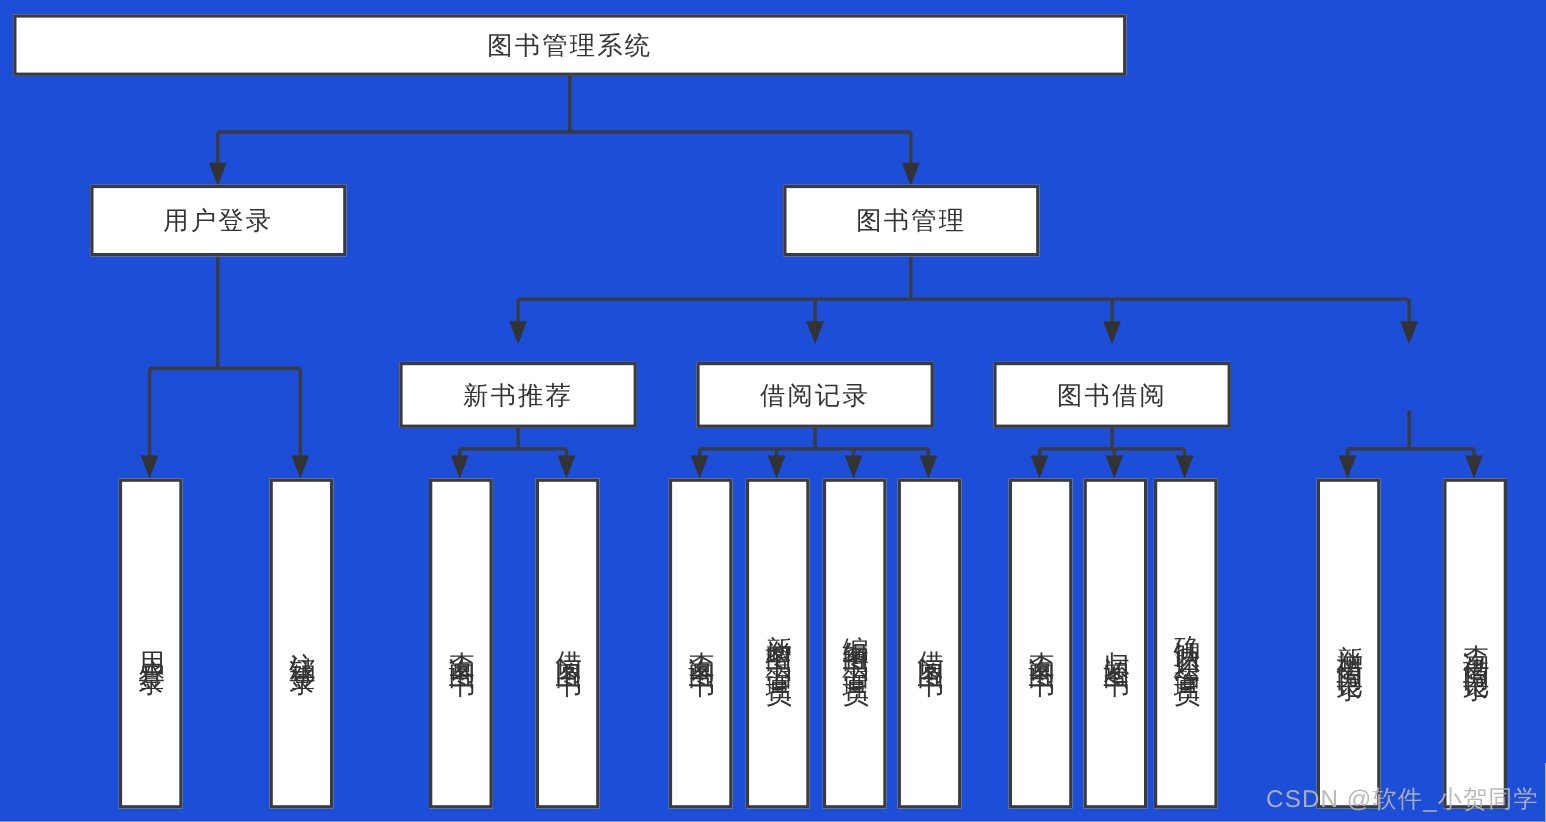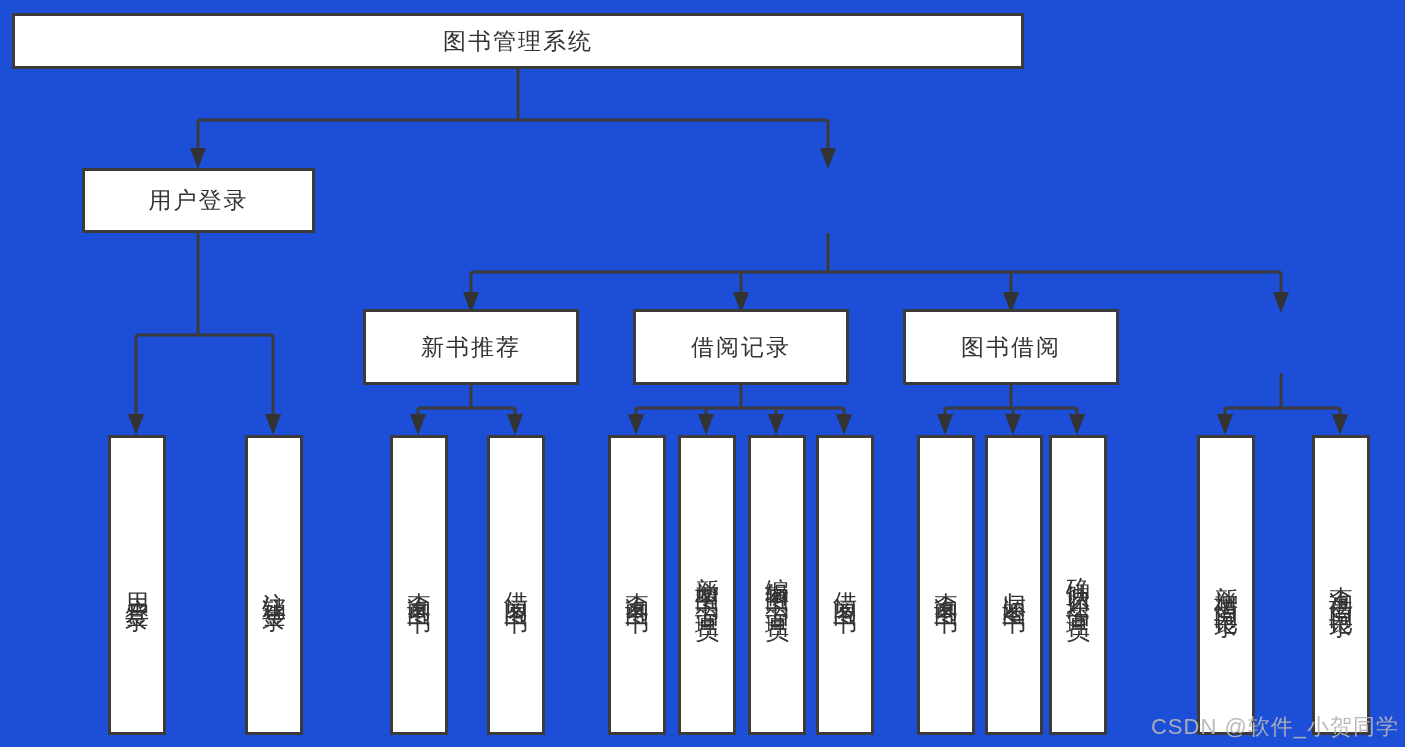--- a/index.html
+++ b/index.html
@@ -49,21 +49,21 @@
     writing-mode: vertical-rl;
     text-orientation: mixed;
     color: #333333;
     font-size: 24px;
     letter-spacing: 6px;
     line-height: 1;
     white-space: nowrap;
   }
   .root    { left: 12px;  top: 13px;  width: 1012px; height: 56px; }
   .lvl2    { top: 168px; width: 233px; height: 65px; }
-  .lvl3    { top: 309px; width: 216px; height: 76px; }
+  .lvl3    { top: 329px; width: 216px; height: 60px; }
   #n-user-login     { left: 82px;  }
   #n-book-mgmt      { left: 712px; }
   #n-new-book-rec   { left: 363px; }
   #n-book-borrow    { left: 633px; }
   #n-current-borrow { left: 903px; }
   #n-borrow-record  { left: 1173px;}
   #l-login      { left: 108px; }
   #l-logout     { left: 245px; }
   #l-nbr-query  { left: 390px; }
   #l-nbr-borrow { left: 487px; }
@@ -133,20 +133,23 @@
     </g>
   </svg>
 
   <div class="hbox root">
     <span>图书管理系统</span>
   </div>
 
   <div class="hbox lvl2" id="n-user-login">
     <span>用户登录</span>
   </div>
+  <div class="hbox lvl2" id="n-book-mgmt">
+    <span>图书管理</span>
+  </div>
 
   <div class="hbox lvl3" id="n-new-book-rec">
     <span>新书推荐</span>
   </div>
   <div class="hbox lvl3" id="n-book-borrow">
     <span>借阅记录</span>
   </div>
   <div class="hbox lvl3" id="n-current-borrow">
     <span>图书借阅</span>
   </div>

